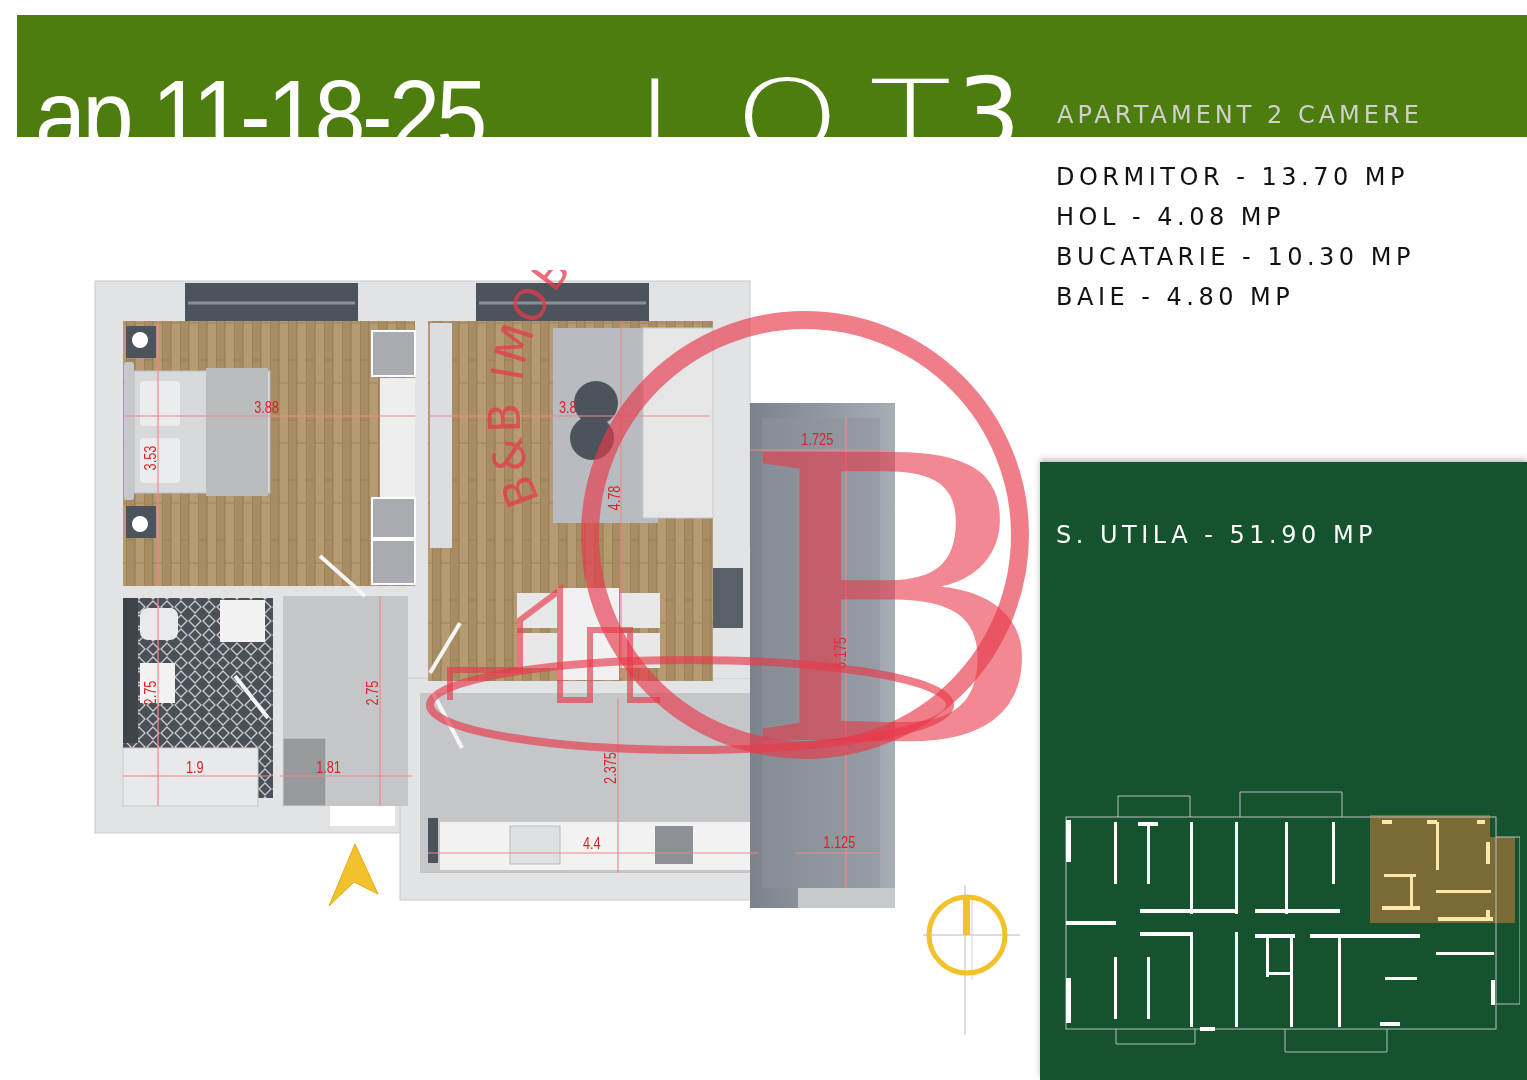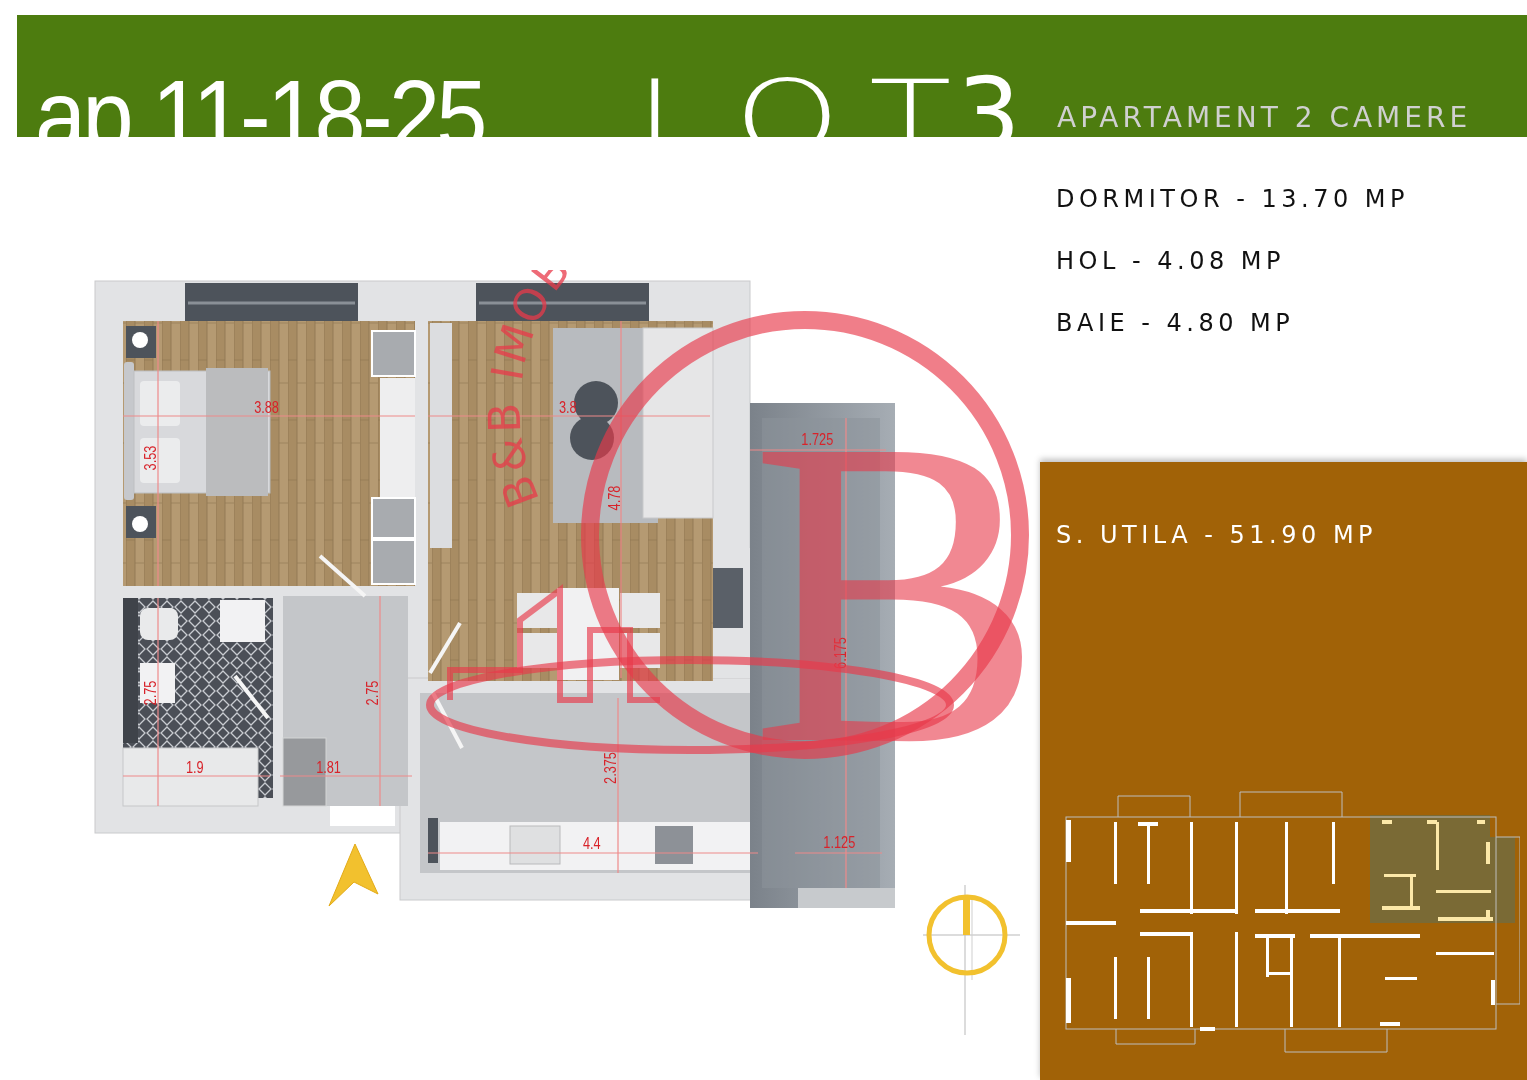--- a/index.html
+++ b/index.html
@@ -3,26 +3,26 @@
 <meta charset="utf-8">
 <style>
   html,body{margin:0;padding:0;background:#ffffff;}
   body{width:1527px;height:1080px;position:relative;overflow:hidden;font-family:"DejaVu Sans",sans-serif;}
   .abs{position:absolute;}
   
   #header{left:17px;top:15px;width:1510px;height:122px;background:#4d7c0f;overflow:hidden;}
   #title-main{left:18px;top:40px;color:#fff;font-family:"Liberation Sans",sans-serif;font-size:100px;line-height:120px;letter-spacing:-4px;white-space:nowrap;transform:scaleX(0.92);transform-origin:left top;}
   #title-lot{left:618px;top:43px;color:#fff;font-family:"DejaVu Sans",sans-serif;font-size:104px;font-weight:300;line-height:120px;letter-spacing:22px;white-space:nowrap;transform:scaleX(1.3);transform-origin:left top;}
   #title-num{left:940px;top:40px;color:#fff;font-family:"DejaVu Sans",sans-serif;font-size:100px;line-height:120px;white-space:nowrap;}
-  #subtitle{left:1040px;top:86px;color:#d0d0d0;font-family:"DejaVu Sans",sans-serif;font-size:28px;letter-spacing:4px;white-space:nowrap;}
+  #subtitle{left:1040px;top:86px;color:#d0d0d0;font-family:"DejaVu Sans",sans-serif;font-size:24px;letter-spacing:4px;white-space:nowrap;}
   
   #rooms{left:1056px;top:160px;}
-  .room-row{font-family:"DejaVu Sans",sans-serif;font-size:24px;letter-spacing:4.5px;color:#111;height:40px;line-height:34px;white-space:nowrap;margin-top:22px;}
-  
-  #panel{left:1040px;top:462px;width:487px;height:618px;background:#a16207;box-shadow:0 -3px 6px rgba(0,0,0,0.25);}
+  .room-row{font-family:"DejaVu Sans",sans-serif;font-size:24px;letter-spacing:4.5px;color:#111;height:40px;line-height:34px;white-space:nowrap;}
+  
+  #panel{left:1040px;top:462px;width:487px;height:618px;background:#14532d;box-shadow:0 -3px 6px rgba(0,0,0,0.25);}
   #summary{left:16px;top:56px;}
   .sum-row{font-family:"DejaVu Sans",sans-serif;font-size:24px;letter-spacing:4.5px;color:#fff;height:40px;line-height:34px;white-space:nowrap;}
   #keyplan{left:10px;top:320px;}
   
   #plan{left:90px;top:278px;width:830px;height:640px;}
   .dim{font-family:"Liberation Sans",sans-serif;font-size:17px;color:#d8232a;transform:scaleX(0.75);white-space:nowrap;}
   .dimv{font-family:"Liberation Sans",sans-serif;font-size:17px;color:#d8232a;transform:rotate(-90deg) scaleX(0.75);white-space:nowrap;transform-origin:center;}
   #watermark{left:420px;top:270px;width:620px;height:520px;pointer-events:none;}
 </style>
 </head>
@@ -31,20 +31,21 @@
 <div id="header" class="abs">
   <div id="title-main" class="abs">ap.11-18-25</div>
   <div id="title-lot" class="abs">LOT</div>
   <div id="title-num" class="abs">3</div>
   <div id="subtitle" class="abs">APARTAMENT 2 CAMERE</div>
 </div>
 
 <div id="rooms" class="abs">
   <div class="room-row">DORMITOR - 13.70 MP</div>
   <div class="room-row">HOL - 4.08 MP</div>
+  <div class="room-row">BUCATARIE - 10.30 MP</div>
   <div class="room-row">BAIE - 4.80 MP</div>
 </div>
 
 <div id="plan" class="abs">
   <svg width="830" height="640" viewBox="0 0 830 640">
     <defs>
       <pattern id="wood" width="18" height="60" patternUnits="userSpaceOnUse">
         <rect width="18" height="60" fill="#b59a72"></rect>
         <rect x="0" width="9" height="60" fill="#a88c63"></rect>
         <line x1="0" y1="0" x2="0" y2="60" stroke="#8c7350" stroke-width="0.8"></line>

